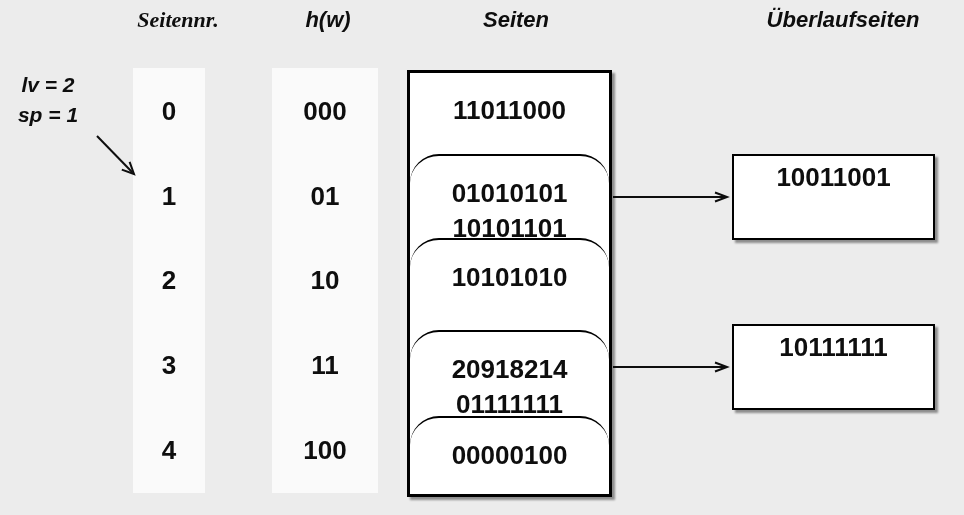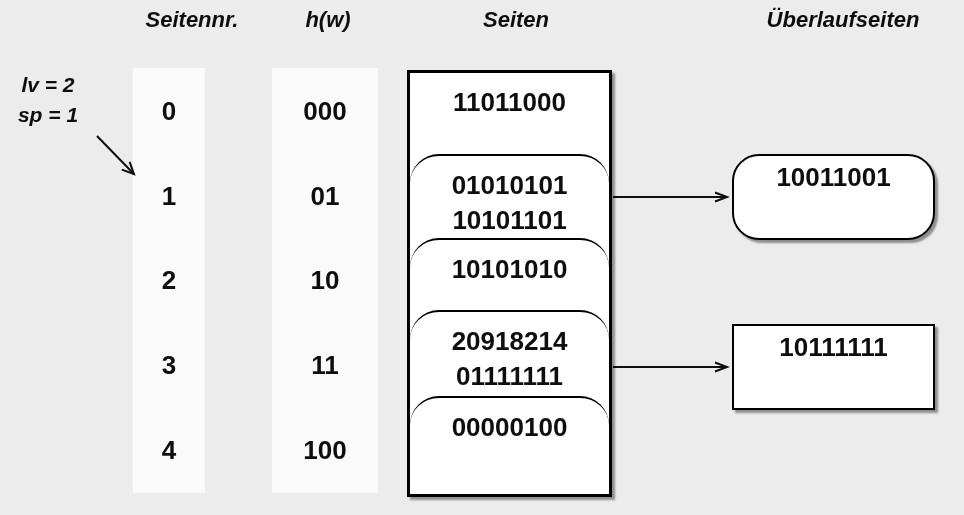--- a/index.html
+++ b/index.html
@@ -7,21 +7,21 @@
     width:964px;height:515px;position:relative;overflow:hidden;
     background:#ececec;
     font-family:"Liberation Sans", sans-serif;
     color:#0e0e0e;
   }
   .hdr{
     position:absolute;top:7px;transform:translateX(-50%);
     font-size:22px;font-style:italic;font-weight:600;line-height:26px;
     white-space:nowrap;
   }
-  #hdr-seitennr{left:192px;}
+  #hdr-seitennr{left:178px;font-family:Liberation Serif, serif;}
   #hdr-hw{left:328px;}
   #hdr-seiten{left:516px;}
   #hdr-ueberlauf{left:843px;}
 
   .annotation{
     position:absolute;left:8px;top:70px;width:80px;
     text-align:center;font-size:21px;font-style:italic;font-weight:600;
     line-height:30px;white-space:nowrap;
   }
 
@@ -41,39 +41,39 @@
   .strip .cell:nth-child(4){height:86px;}
   .strip .cell:nth-child(5){flex:1;}
 
   .pagetable{
     position:absolute;left:407px;top:70px;width:205px;height:427px;
     background:#ffffff;border:3px solid #000;box-sizing:border-box;
     display:flex;flex-direction:column;
     box-shadow:3px 3px 2px rgba(0,0,0,0.40);
   }
   .trow{
-    box-sizing:border-box;text-align:center;padding-top:12px;
+    box-sizing:border-box;text-align:center;padding-top:20px;
     font-size:26px;font-weight:600;line-height:35px;
   }
   .trow + .trow{border-top:2px solid #000;border-radius:29px;}
   .trow:nth-child(1){height:81px;}
   .trow:nth-child(2){height:84px;}
-  .trow:nth-child(3){height:72px;}
+  .trow:nth-child(3){height:92px;}
   .trow:nth-child(4){height:86px;}
   .trow:nth-child(5){flex:1;}
   .trow span{display:block;}
 
   .overflow-box{
     position:absolute;left:732px;width:203px;height:86px;
     background:#ffffff;border:2px solid #000;box-sizing:border-box;
     text-align:center;padding-top:4px;
     font-size:26px;font-weight:600;line-height:35px;
     box-shadow:3px 3px 2px rgba(0,0,0,0.40);
   }
-  #overflow-1{top:154px;border-radius:27px;}
+  #overflow-1{top:154px;}
   #overflow-2{top:324px;}
 
   #arrow-layer{position:absolute;left:0;top:0;width:964px;height:515px;pointer-events:none;}
   #arrow-layer line,#arrow-layer polyline{stroke:#0e0e0e;stroke-width:2;fill:none;}
 </style>
 </head>
 <body>
 
 <div>
 

